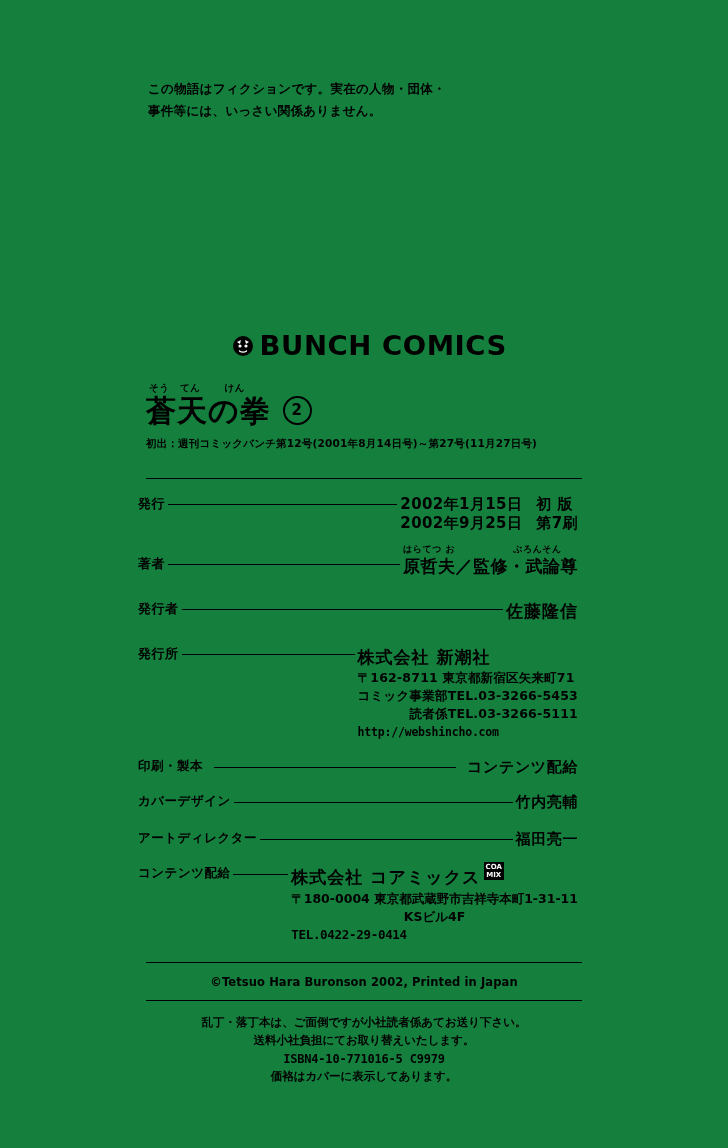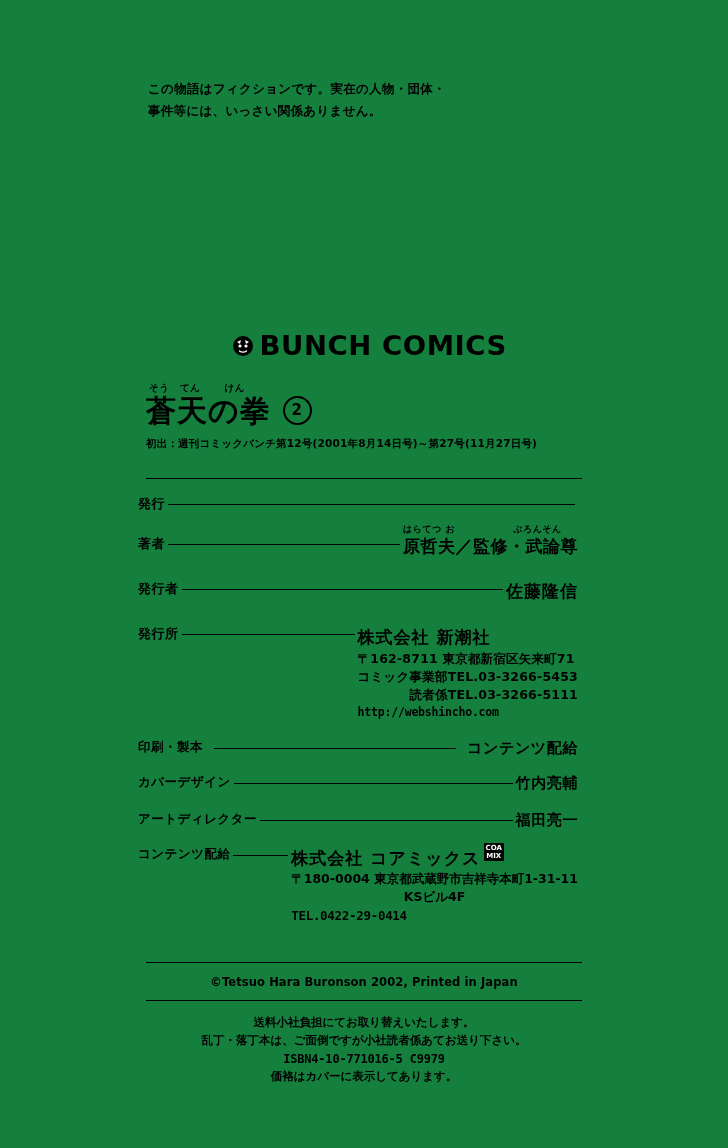--- a/index.html
+++ b/index.html
@@ -265,20 +265,24 @@
     <div class="first-pub">初出：週刊コミックバンチ第12号(2001年8月14日号)～第27号(11月27日号)</div>
   </div>
 
   <hr class="rule" style="top:478px">
 
   <div class="colophon">
 
     <div class="row pub-date" style="margin-bottom:10px;">
       <span class="lbl">発行</span>
       <span class="dash"></span>
+      <span class="val val-lines">
+        <div><span>2002年1月15日</span><span class="gap"></span><span>初 版</span></div>
+        <div><span>2002年9月25日</span><span class="gap"></span><span>第7刷</span></div>
+      </span>
     </div>
 
     <div class="row" style="margin-bottom:22px;">
       <span class="lbl" style="position:relative; top:12px;text-align:center;">著者</span>
       <span class="dash" style="top:21px;"></span>
       <span class="val">
         <span class="author-ruby"><span>はらてつ お</span><span style="display:inline-block;width:58px"></span><span>ぶろんそん</span></span>
         <span class="author-val">原哲夫／監修・武論尊</span>
       </span>
     </div>
@@ -338,19 +342,19 @@
 
   </div>
 
   <hr class="rule" style="top:962px">
 
   <div class="copyright">©Tetsuo Hara  Buronson 2002, Printed in Japan</div>
 
   <hr class="rule" style="top:1000px">
 
   <div class="footer-note">
+    <div>乱丁・落丁本は、ご面倒ですが小社読者係あてお送り下さい。</div>
     <div>送料小社負担にてお取り替えいたします。</div>
-    <div>乱丁・落丁本は、ご面倒ですが小社読者係あてお送り下さい。</div>
     <div class="isbn">ISBN4-10-771016-5    C9979</div>
     <div>価袼はカバーに表示してあります。</div>
   </div>
 
 </div>
 
 </body></html>

